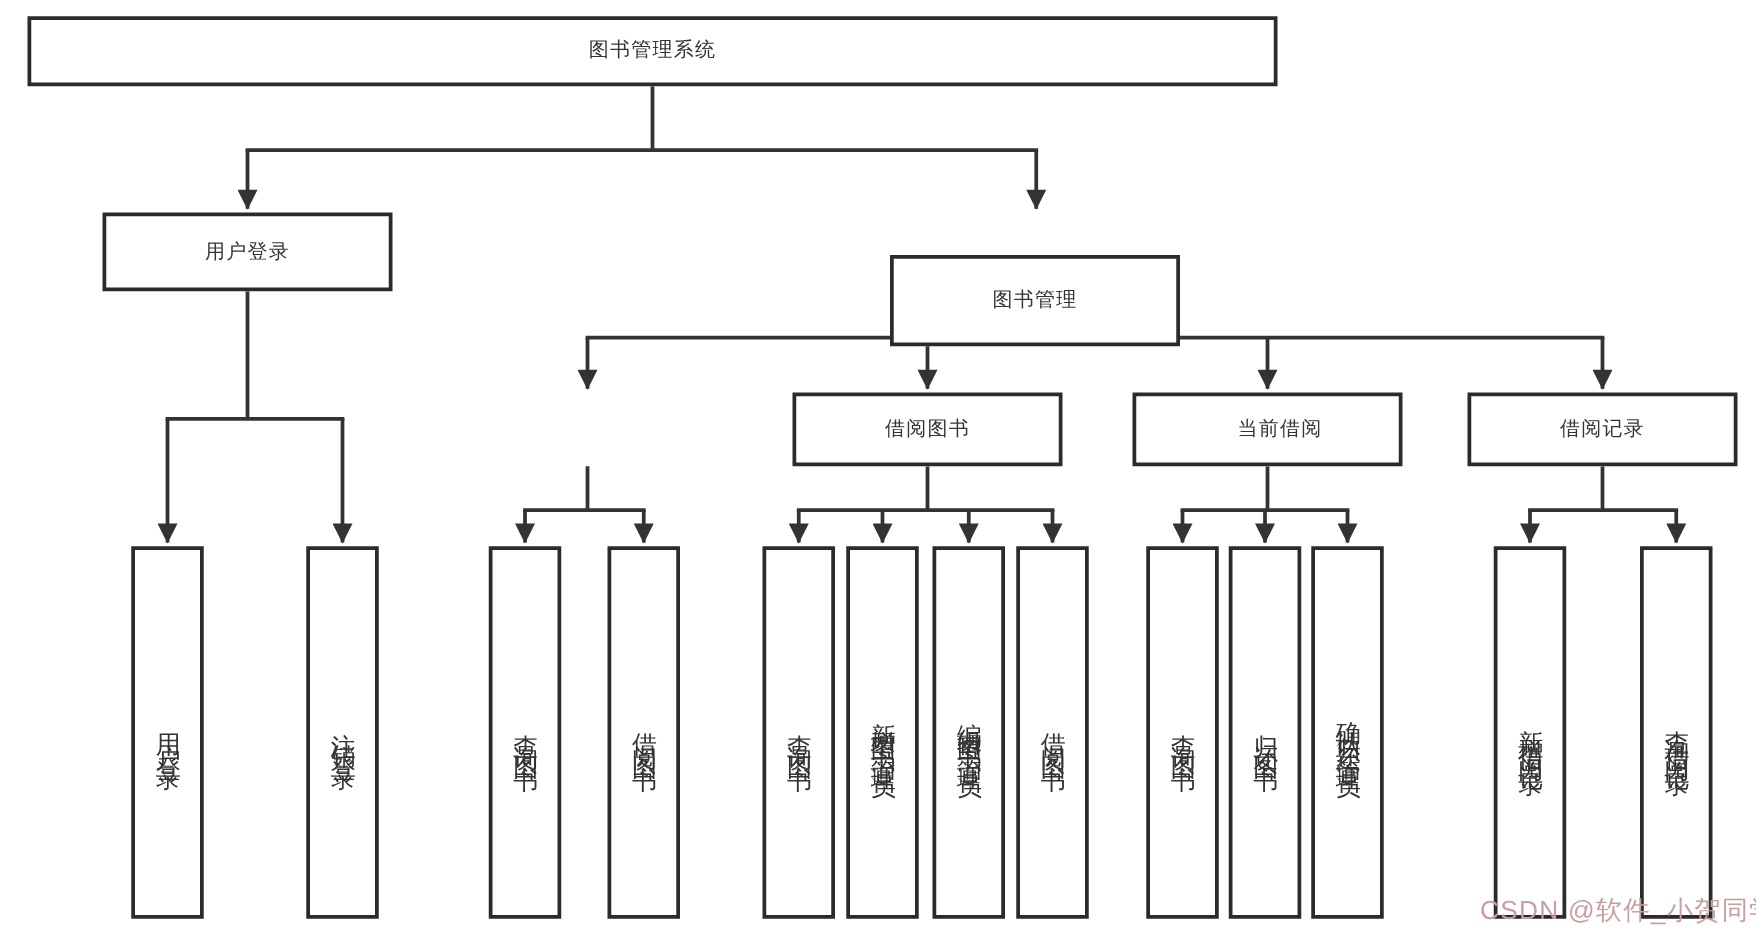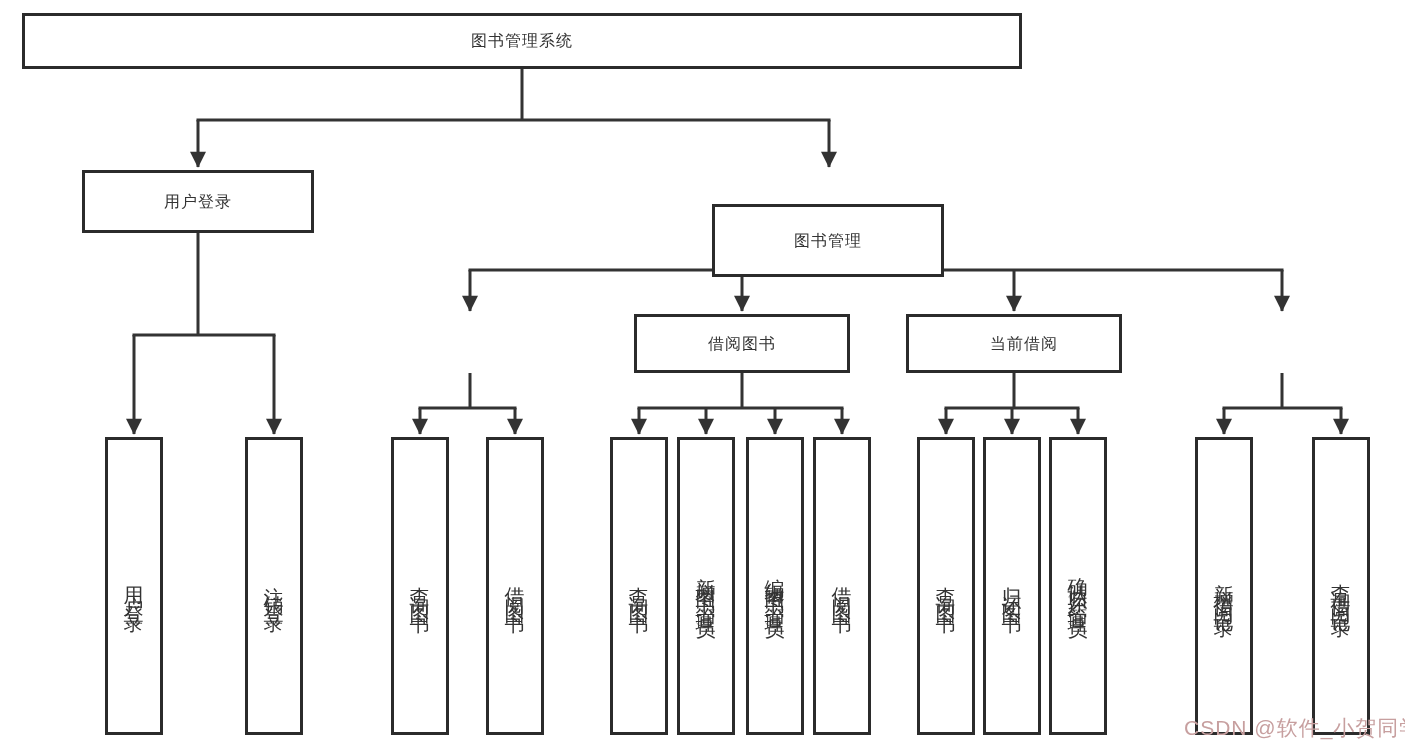--- a/index.html
+++ b/index.html
@@ -103,20 +103,21 @@
     </g>
   </svg>
 
   <div class="node" style="left:22px;top:13px;width:1000px;height:56px;">图书管理系统</div>
 
   <div class="node" style="left:82px;top:170px;width:232px;height:63px;">用户登录</div>
   <div class="node" style="left:712px;top:160px;width:232px;height:73px;margin-top:44px;">图书管理</div>
 
   <div class="node" style="left:634px;top:314px;width:216px;height:59px;">借阅图书</div>
   <div class="node" style="left:906px;top:314px;width:216px;height:59px;padding-left:20px;">当前借阅</div>
+  <div class="node" style="left:1174px;top:314px;width:216px;height:59px;">借阅记录</div>
 
   <div class="node vnode" style="left:105px;top:437px;width:58px;height:298px;">用户登录</div>
   <div class="node vnode" style="left:245px;top:437px;width:58px;height:298px;">注销登录</div>
 
   <div class="node vnode" style="left:391px;top:437px;width:58px;height:298px;">查询图书</div>
   <div class="node vnode" style="left:486px;top:437px;width:58px;height:298px;">借阅图书</div>
 
   <div class="node vnode" style="left:610px;top:437px;width:58px;height:298px;">查询图书</div>
   <div class="node vnode" style="left:677px;top:437px;width:58px;height:298px;letter-spacing:6px;">新增图书（管理员）</div>
   <div class="node vnode" style="left:746px;top:437px;width:58px;height:298px;letter-spacing:6px;">编辑图书（管理员）</div>

